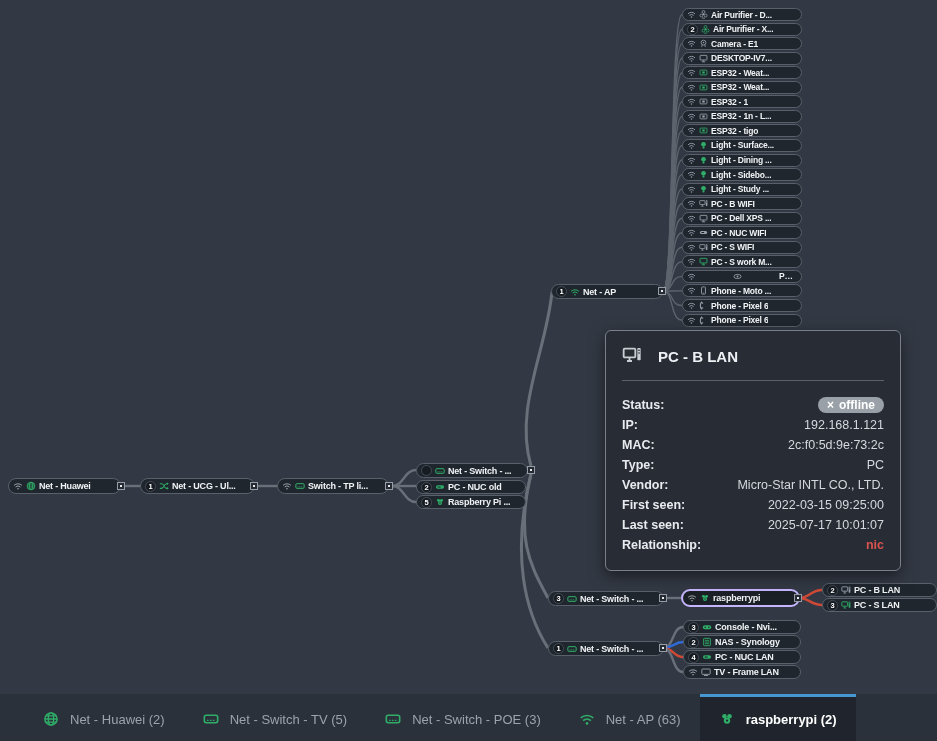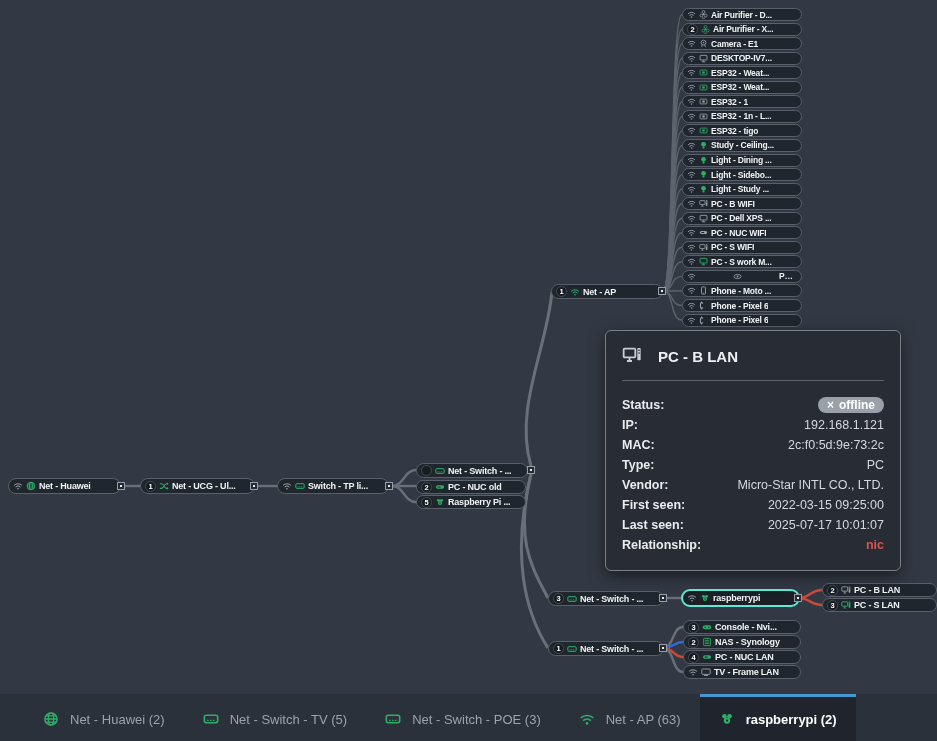--- a/index.html
+++ b/index.html
@@ -15,21 +15,21 @@
 
   .pill{position:absolute;z-index:2;display:flex;align-items:center;gap:3px;
         background:#20262e;border:1px solid #5a6069;border-radius:9px;
         padding:0 6px 0 4px;color:#f0f3f5;font-size:9px;font-weight:700;
         white-space:nowrap;overflow:hidden;letter-spacing:-.2px;cursor:pointer;}
   .pill .lbl{overflow:hidden;text-overflow:ellipsis;}
   .pill .ic{flex:none;display:flex;align-items:center;}
   .badge{flex:none;width:11px;height:11px;border-radius:50%;background:#171c23;
          border:1px solid #454c55;color:#fff;font-size:7.5px;line-height:10px;
          text-align:center;font-weight:700;}
-  .hl{border:2px solid #5eead4;background:#1b2027;border-radius:10px;}
+  .hl{border:2px solid #c4b5fd;background:#1b2027;border-radius:10px;}
   .btn{position:absolute;z-index:3;width:8px;height:8px;background:#262b33;
        border:1.5px solid #979da6;cursor:pointer;}
   .btn::after{content:"";position:absolute;left:1.5px;top:1.5px;width:2px;height:2px;background:#e8ebee;}
 
   .popup{position:absolute;left:605px;top:330px;width:296px;height:241px;z-index:30;
          background:#272c35;border:1px solid #7a808a;border-radius:6px;
          box-shadow:0 5px 16px rgba(0,0,0,.5);padding:10px 16px 0 16px;color:#e9ecef;}
   .ptitle{display:flex;align-items:center;gap:16px;height:30px;font-size:15px;font-weight:700;color:#eef1f4;}
   .pdivider{border:none;border-top:1px solid #5a616b;margin:9px 0 10px 0;}
   .prow{display:flex;justify-content:space-between;align-items:center;height:20px;font-size:12.5px;}
@@ -455,21 +455,21 @@
             <path d="M3.1 7.2a4.3 4.3 0 0 1 5.8 0" stroke="#99a1ab" stroke-width="1.2"></path>
             <circle cx="6" cy="9.3" r="1" fill="#99a1ab"></circle>
           </svg>
         </span>
         <span class="ic">
           <svg width="9" height="9" viewBox="0 0 12 12" fill="none" xmlns="http://www.w3.org/2000/svg">
             <circle cx="6" cy="4.4" r="3.1" fill="#2fae68"></circle>
             <rect x="4.7" y="7.3" width="2.6" height="2.6" rx=".6" fill="#2fae68"></rect>
           </svg>
         </span>
-        <span class="lbl">Study - Ceiling...</span>
+        <span class="lbl">Light - Surface...</span>
       </div>
       <div class="pill" style="left: 682px; top: 153.5px; width: 120px; height: 13px; font-size: 8.5px;">
         <span class="ic">
           <svg width="9" height="9" viewBox="0 0 12 12" fill="none" xmlns="http://www.w3.org/2000/svg">
             <path d="M1.3 5.2a7 7 0 0 1 9.4 0" stroke="#99a1ab" stroke-width="1.2"></path>
             <path d="M3.1 7.2a4.3 4.3 0 0 1 5.8 0" stroke="#99a1ab" stroke-width="1.2"></path>
             <circle cx="6" cy="9.3" r="1" fill="#99a1ab"></circle>
           </svg>
         </span>
         <span class="ic">

